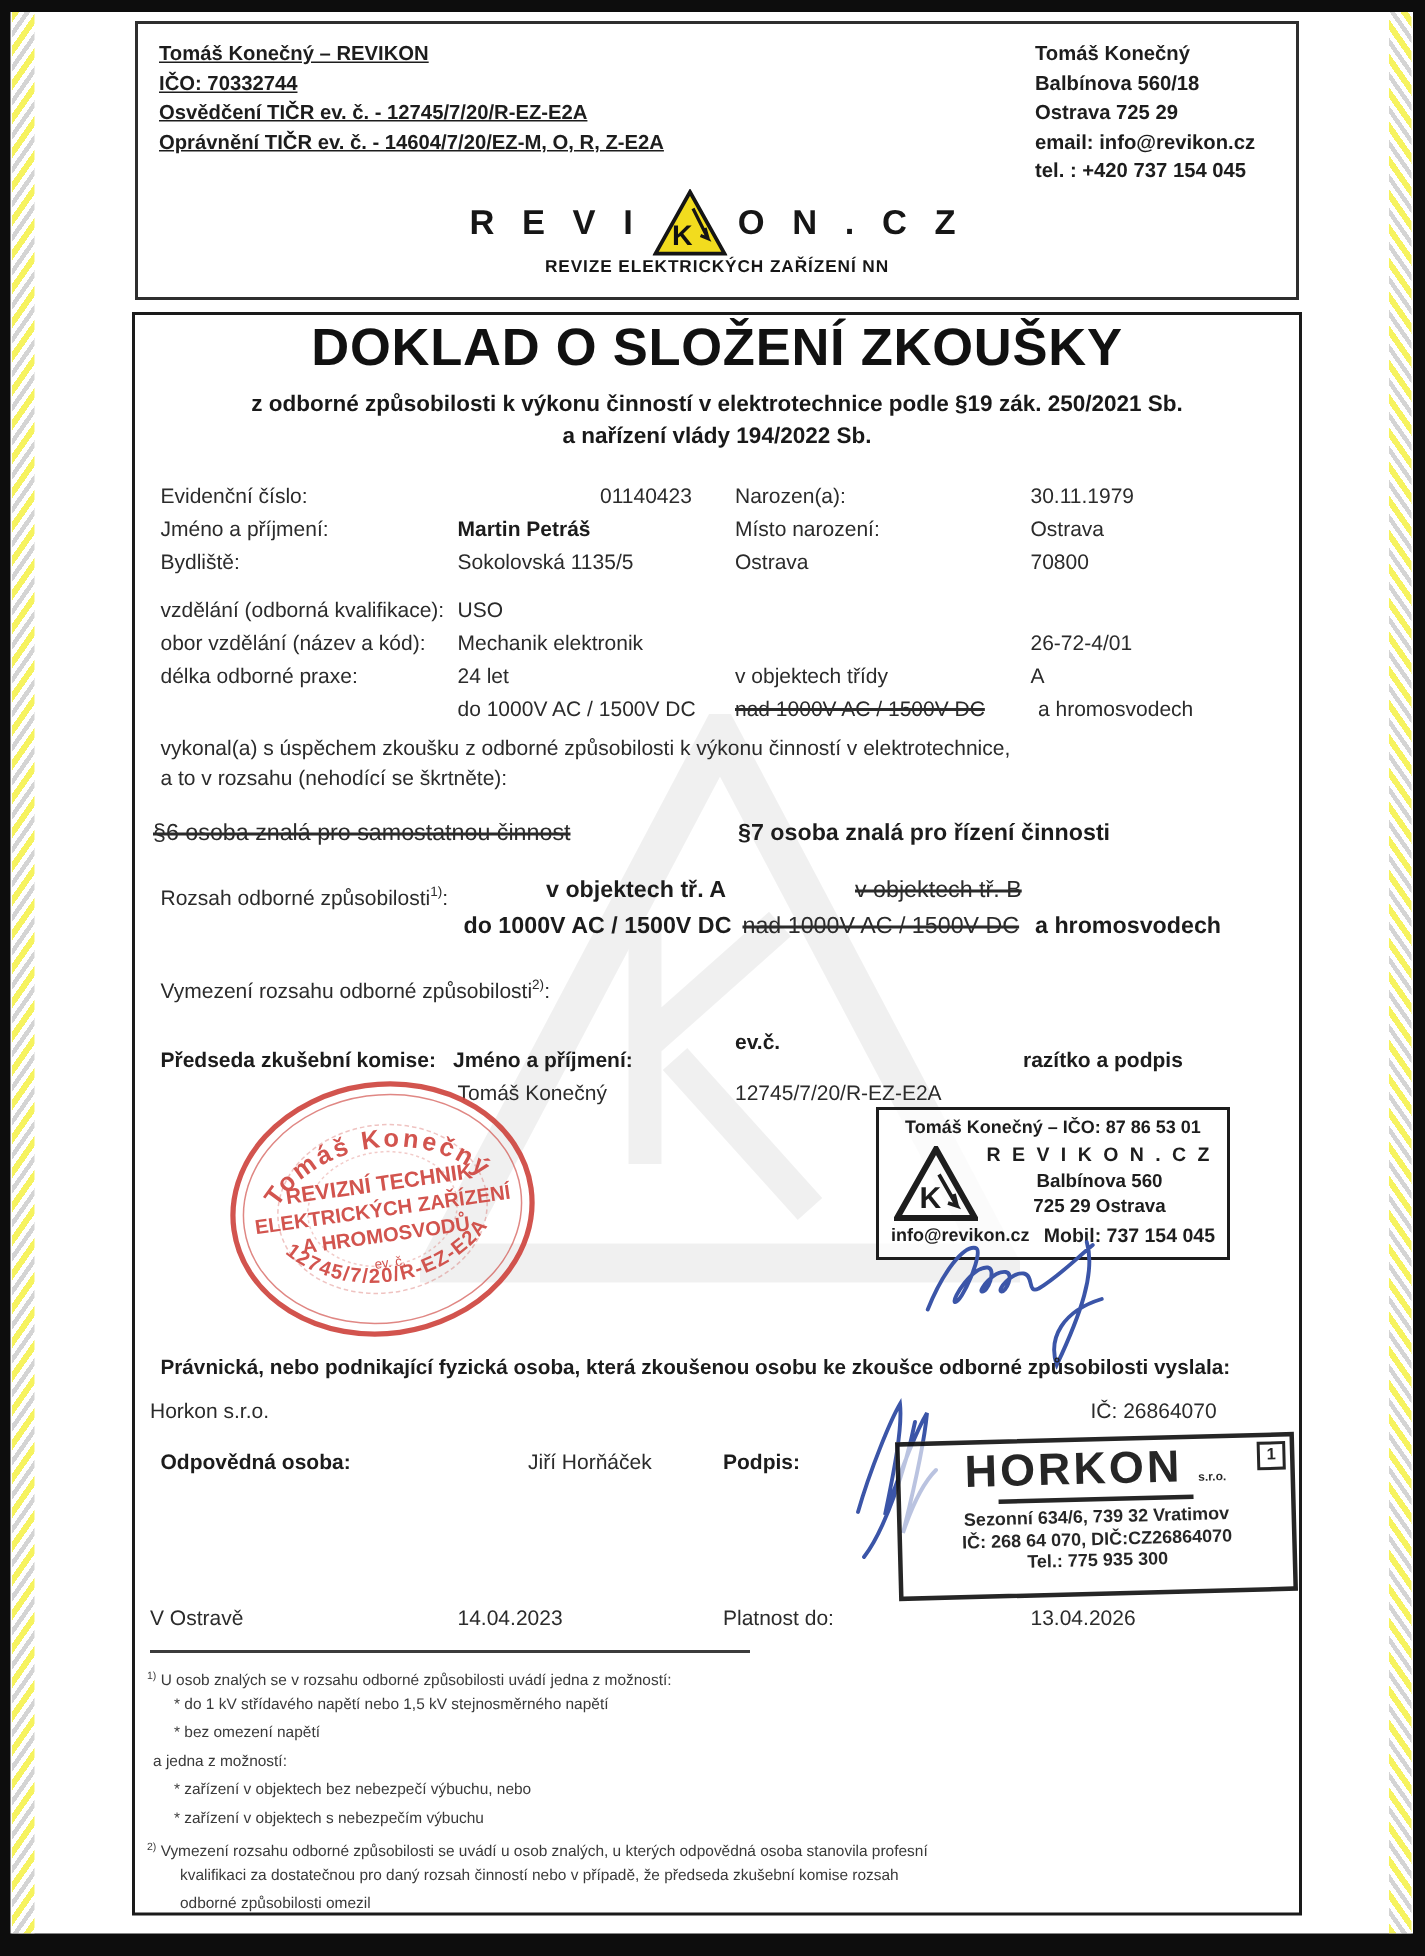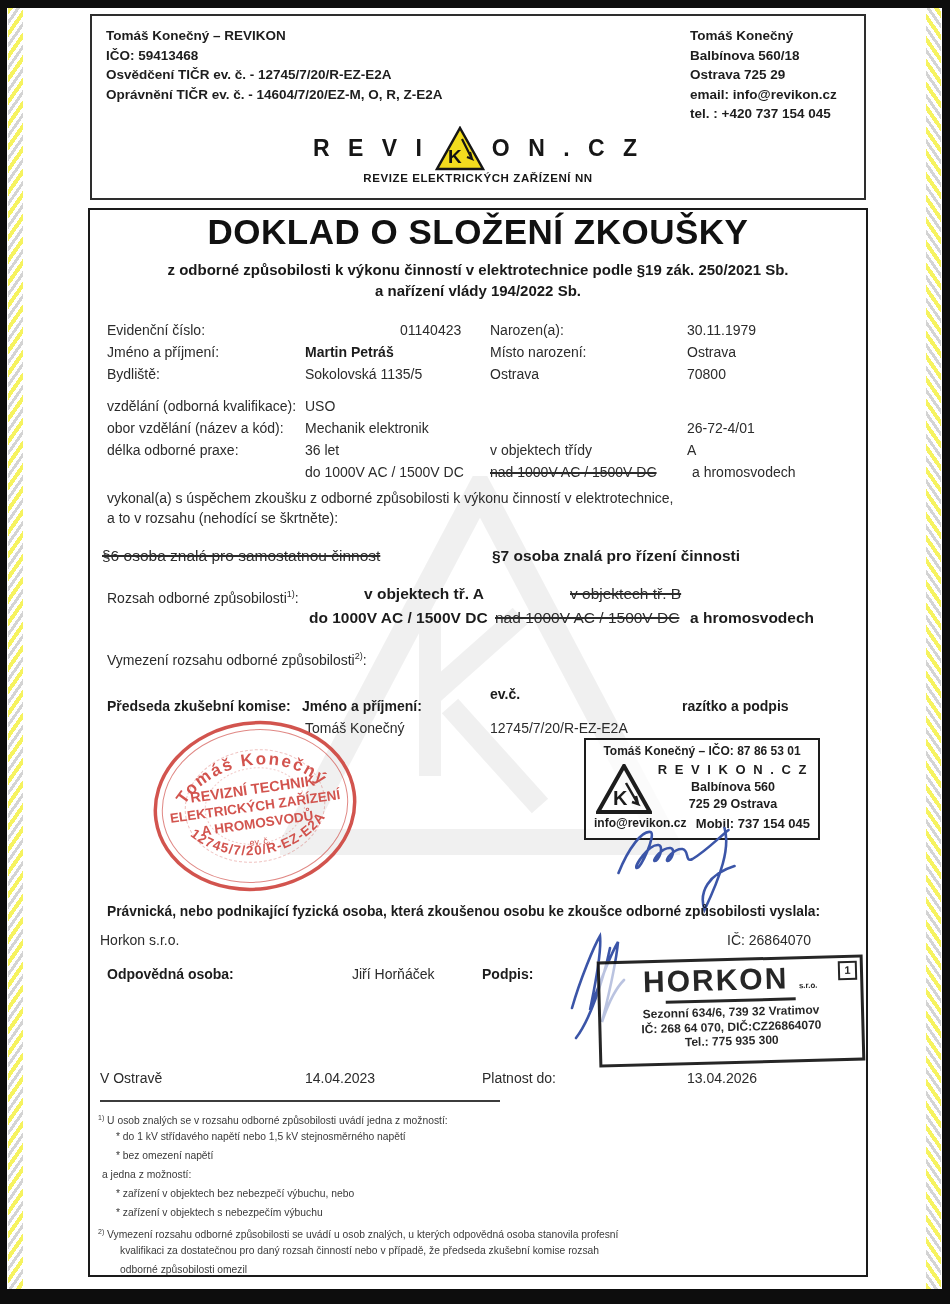--- a/index.html
+++ b/index.html
@@ -5,21 +5,21 @@
   html,body{margin:0;padding:0;background:#9a9a9a;}
   .page{position:relative;width:950px;height:1304px;background:#fff;box-sizing:border-box;
         border-style:solid;border-color:#0d0d0d;border-width:8px 8px 15px 7px;
         font-family:"Liberation Sans",sans-serif;color:#262626;overflow:hidden;}
   .braid{position:absolute;top:0;height:100%;width:15px;
          background:repeating-linear-gradient(125deg,#f6f35f 0 4px,#ffffff 4px 7px,#d4d4d4 7px 10px,#ffffff 10px 13px);}
   .braid-left{left:1px;}
   .braid-right{right:1px;background:repeating-linear-gradient(55deg,#f6f35f 0 4px,#ffffff 4px 7px,#d4d4d4 7px 10px,#ffffff 10px 13px);}
   .lhbox{position:absolute;left:83px;top:6px;width:772px;height:182px;border:2px solid #2e2e2e;background:#fff;}
   .lhcol{position:absolute;top:10px;font-size:13.5px;font-weight:bold;line-height:19.5px;color:#1d1d1d;white-space:nowrap;}
-  .lh-left{left:14px;}
+  .lh-left{left:14px;text-decoration:underline;}
   .lh-right{left:598px;}
   .logo-wrap{position:absolute;left:0;right:0;top:110px;text-align:center;}
   .logo-row{display:inline-flex;align-items:center;justify-content:center;gap:7px;text-align:right;}
   .logo-txt{font-size:23px;font-weight:bold;letter-spacing:6px;color:#161616;}
   .logo-tag{font-size:11.5px;font-weight:bold;letter-spacing:0.6px;color:#161616;margin-top:1px;}
   .mainbox{position:absolute;left:81px;top:200px;width:776px;height:1065px;border:2px solid #1a1a1a;background:transparent;}
   .t{position:absolute;font-size:14px;white-space:nowrap;color:#2b2b2b;line-height:16px;}
   .b{font-weight:bold;color:#1c1c1c;}
   .struck{text-decoration:line-through;text-decoration-thickness:1.5px;}
   .ctr{left:0;width:100%;text-align:center;}
@@ -46,21 +46,21 @@
 </head>
 <body>
 
 <div class="page">
   <div class="braid braid-left"></div>
   <div class="braid braid-right"></div>
 
   <div class="lhbox">
     <div class="lhcol lh-left">
       <div>Tomáš Konečný – REVIKON</div>
-      <div>IČO: 59413468</div>
+      <div>IČO: 70332744</div>
       <div>Osvědčení TIČR ev. č. - 12745/7/20/R-EZ-E2A</div>
       <div>Oprávnění TIČR ev. č. - 14604/7/20/EZ-M, O, R, Z-E2A</div>
     </div>
     <div class="lhcol lh-right">
       <div>Tomáš Konečný</div>
       <div>Balbínova 560/18</div>
       <div>Ostrava 725 29</div>
       <div>email: info@revikon.cz</div>
       <div>tel. : +420 737 154 045</div>
     </div>
@@ -105,21 +105,21 @@
     <span class="t" style="left:597px;top:156px">70800</span>
 
     <span class="t" style="left:17px;top:188px">vzdělání (odborná kvalifikace):</span>
     <span class="t" style="left:215px;top:188px">USO</span>
 
     <span class="t" style="left:17px;top:210px">obor vzdělání (název a kód):</span>
     <span class="t" style="left:215px;top:210px">Mechanik elektronik</span>
     <span class="t" style="left:597px;top:210px">26-72-4/01</span>
 
     <span class="t" style="left:17px;top:232px">délka odborné praxe:</span>
-    <span class="t" style="left:215px;top:232px">36 let</span>
+    <span class="t" style="left:215px;top:232px">24 let</span>
     <span class="t" style="left:400px;top:232px">v objektech třídy</span>
     <span class="t" style="left:597px;top:232px">A</span>
 
     <span class="t" style="left:215px;top:254px">do 1000V AC / 1500V DC</span>
     <span class="t struck" style="left:400px;top:254px">nad 1000V AC / 1500V DC</span>
     <span class="t" style="left:602px;top:254px">a hromosvodech</span>
 
     <span class="t" style="left:17px;top:280px">vykonal(a) s úspěchem zkoušku z odborné způsobilosti k výkonu činností v elektrotechnice,</span>
     <span class="t" style="left:17px;top:300px">a to v rozsahu (nehodící se škrtněte):</span>
 

